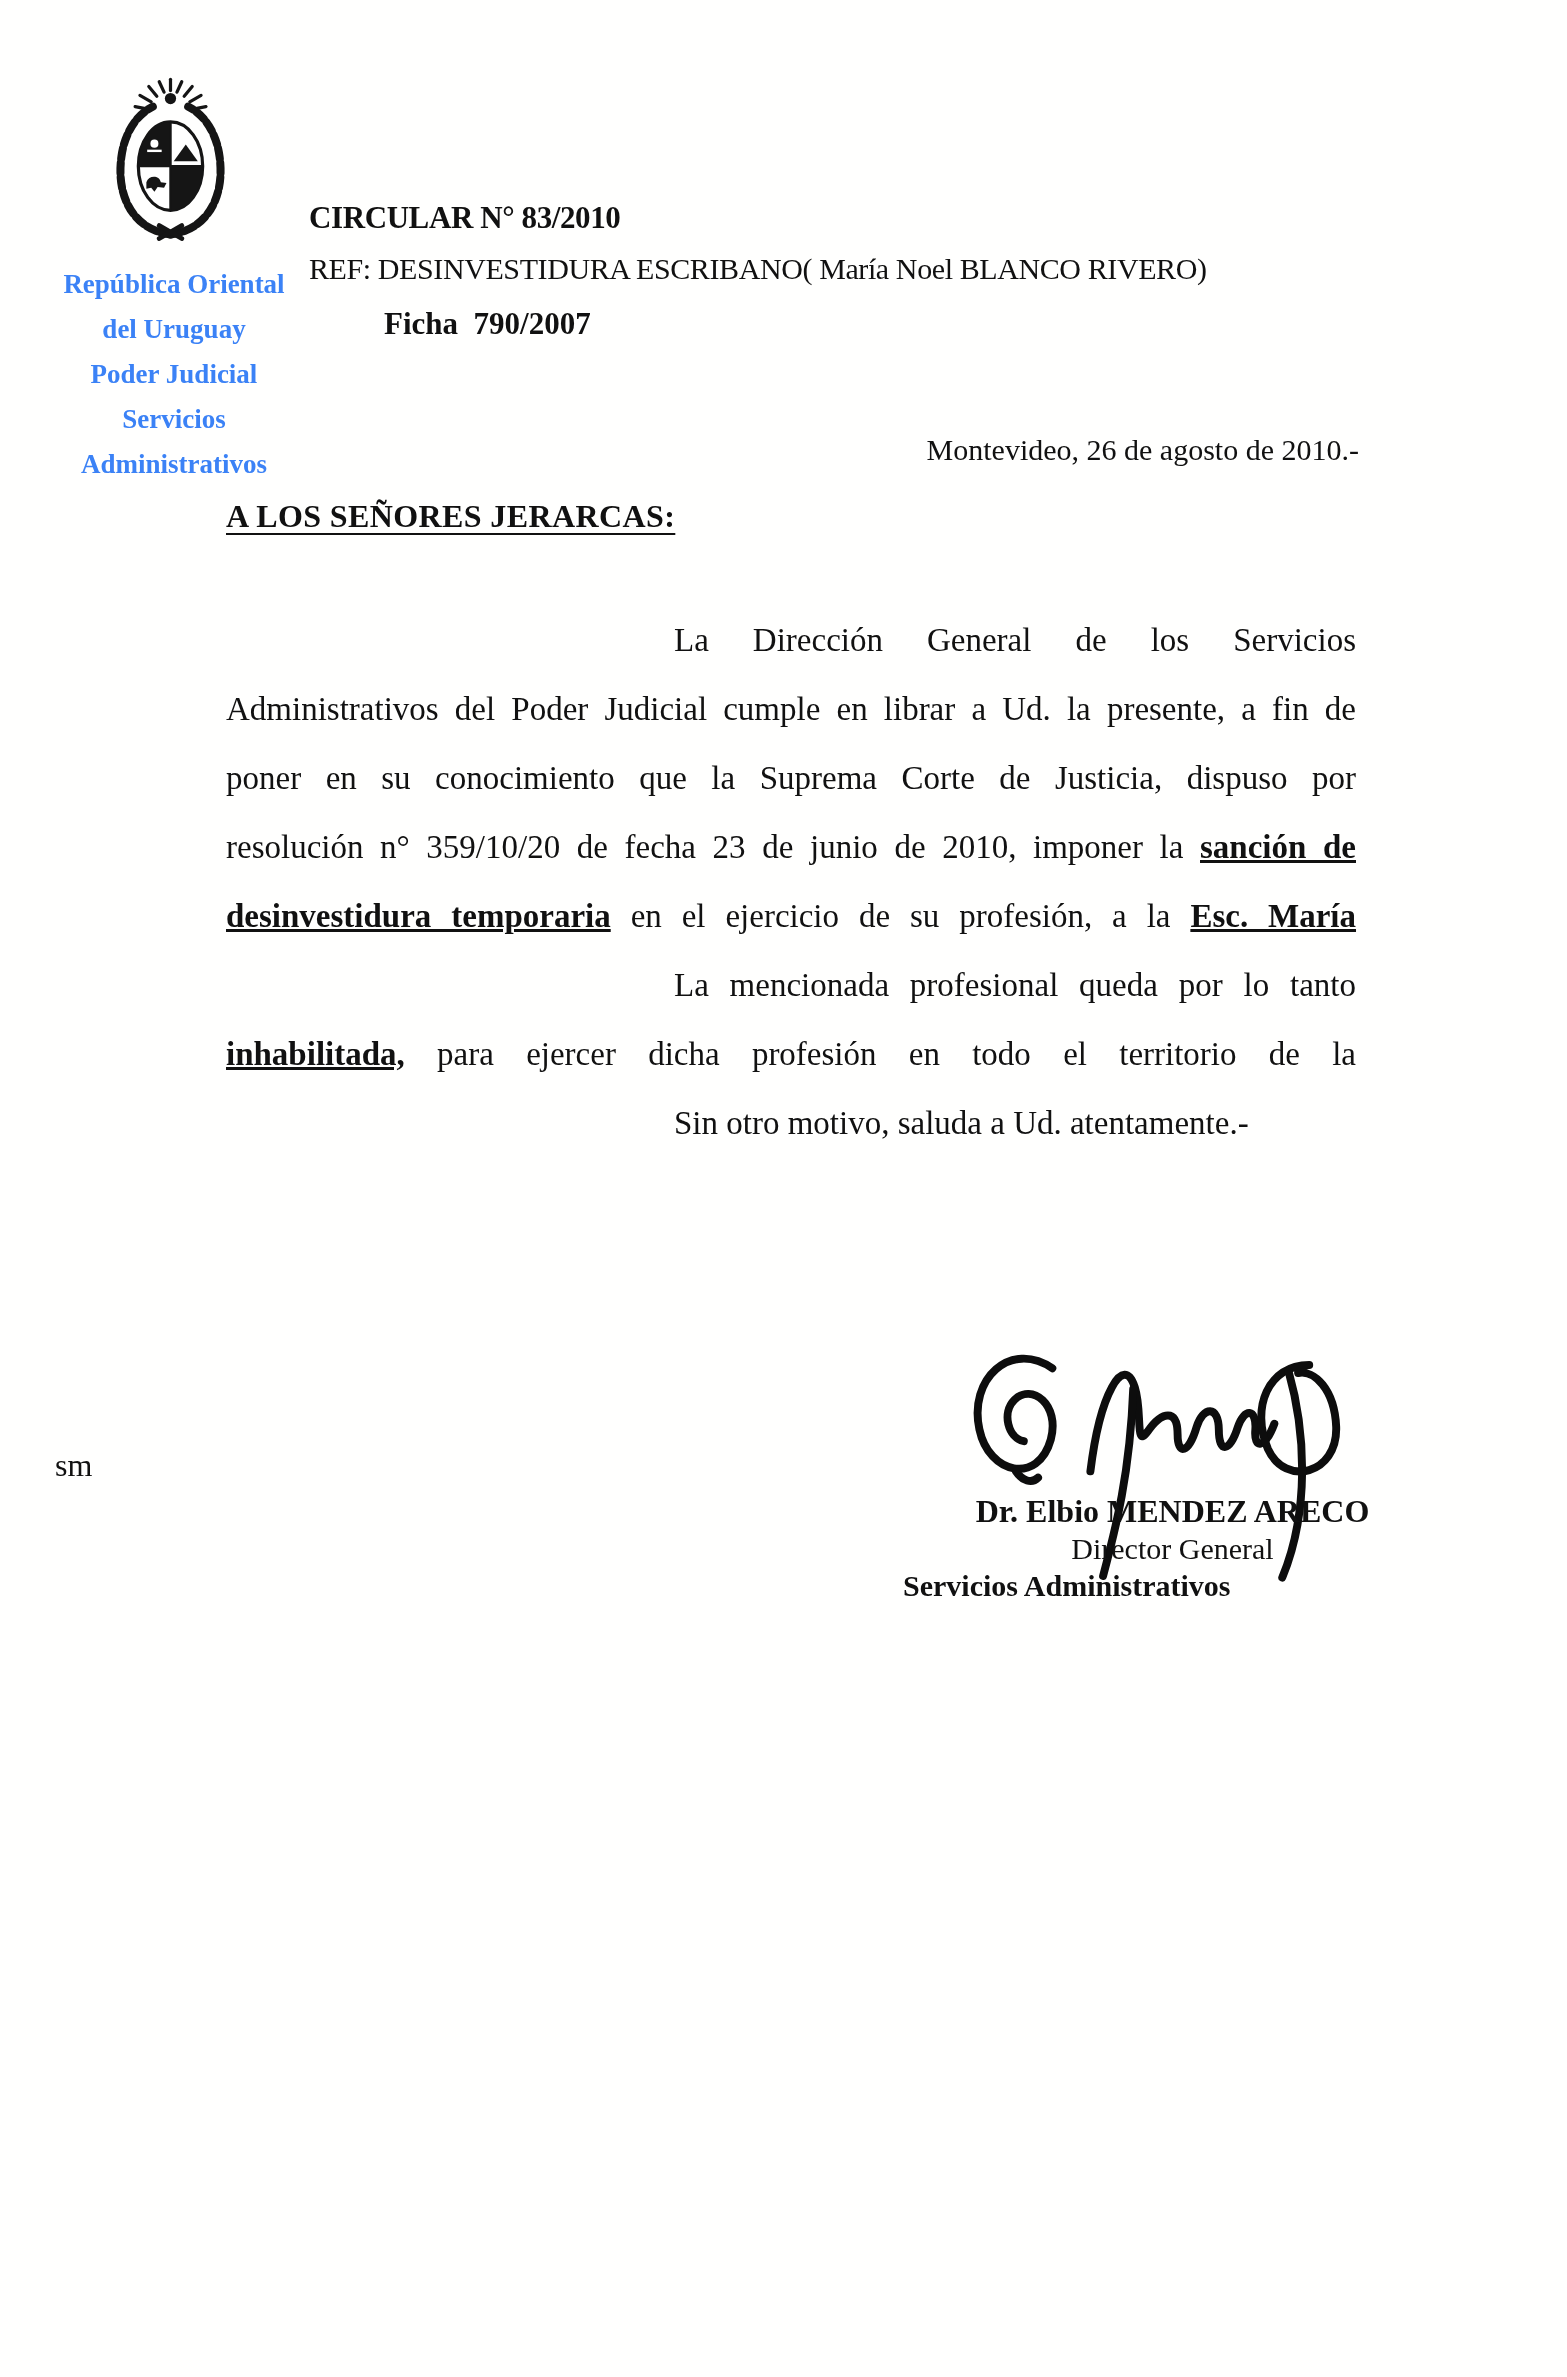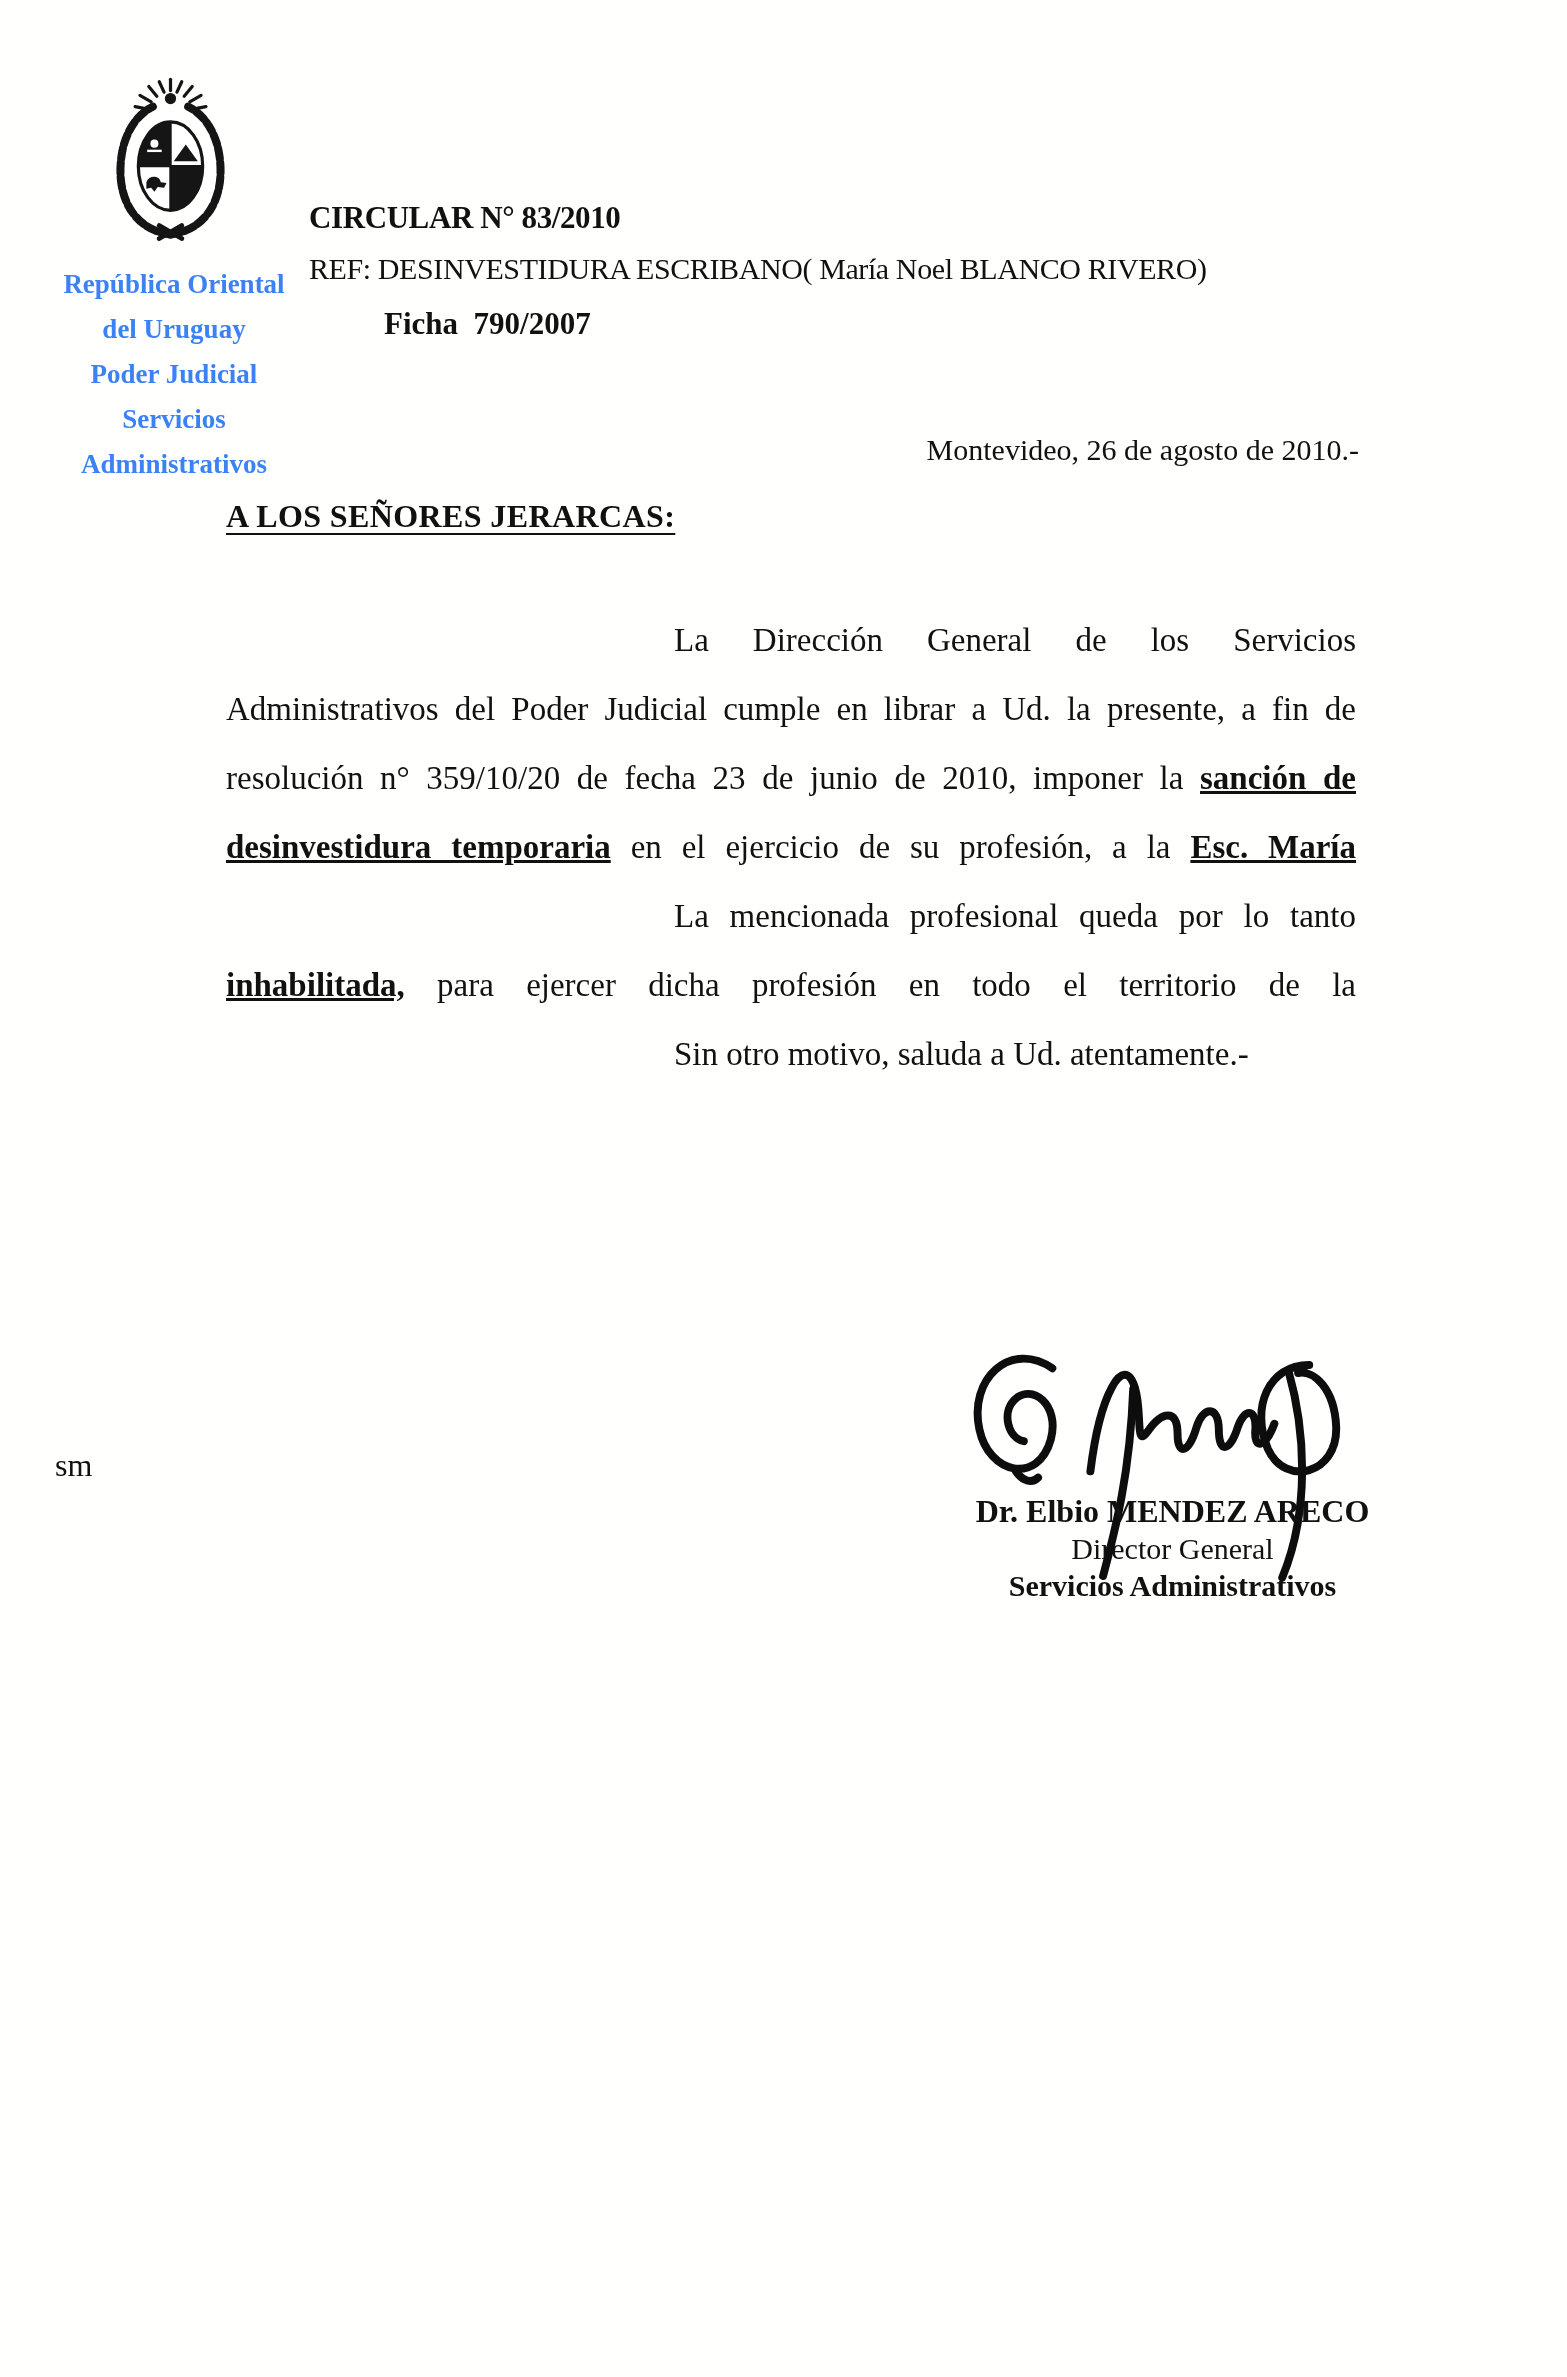--- a/index.html
+++ b/index.html
@@ -36,21 +36,21 @@
   .body-line.justify{text-align:justify;text-align-last:justify;}
   .body-line.indent{padding-left:448px;box-sizing:border-box;}
   .b{font-weight:bold;text-decoration:underline;}
   
   .initials{position:absolute;left:55px;top:1447px;font-size:32px;}
   
   .sig-block{position:absolute;left:903px;top:1338px;width:539px;}
   .sig-svg{position:absolute;left:32px;top:0px;width:444px;height:246px;}
   .sig-name{position:absolute;top:155px;left:0;width:100%;text-align:center;font-weight:bold;font-size:32px;white-space:pre;}
   .sig-title{position:absolute;top:194px;left:0;width:100%;text-align:center;font-weight:normal;font-size:30px;white-space:pre;}
-  .sig-dept{position:absolute;top:231px;left:0;width:100%;text-align:center;font-weight:bold;font-size:30px;white-space:pre;}
+  .sig-dept{position:absolute;top:231px;left:0;width:100%;font-weight:bold;font-size:30px;white-space:pre;}
 </style>
 </head>
 <body>
 
 <div class="page">
 
   <svg class="coat" viewBox="0 0 148 205" xmlns="http://www.w3.org/2000/svg">
     <g stroke="#151515" stroke-width="4" stroke-linecap="round">
       <line x1="74" y1="4" x2="74" y2="18"></line>
       <line x1="60" y1="7" x2="66" y2="20"></line>
@@ -90,20 +90,21 @@
   <div class="hdr-ref">REF: DESINVESTIDURA ESCRIBANO( María Noel BLANCO RIVERO)</div>
   <div class="hdr-ficha">Ficha  790/2007</div>
 
   <div class="date-line">Montevideo, 26 de agosto de 2010.-</div>
 
   <div class="salutation">A LOS SEÑORES JERARCAS:</div>
 
   <div class="body-text">
       <div class="body-line justify indent"><span>La Dirección General de los Servicios</span></div>
       <div class="body-line justify"><span>Administrativos del Poder Judicial cumple en librar a Ud. la presente, a fin de</span></div>
+      <div class="body-line justify"><span>poner en su conocimiento que la Suprema Corte de Justicia, dispuso por</span></div>
       <div class="body-line justify"><span>resolución n° 359/10/20 de fecha 23 de junio de 2010, imponer la </span><span class="b">sanción de</span></div>
       <div class="body-line justify"><span class="b">desinvestidura temporaria</span><span> en el ejercicio de su profesión, a la </span><span class="b">Esc. María</span></div>
       <div class="body-line justify indent"><span>La mencionada profesional queda por lo tanto</span></div>
       <div class="body-line justify"><span class="b">inhabilitada,</span><span> para ejercer dicha profesión en todo el territorio de la</span></div>
       <div class="body-line indent"><span>Sin otro motivo, saluda a Ud. atentamente.-</span></div>
     </div>
 
   <div class="initials">sm</div>
 
   <div class="sig-block">

